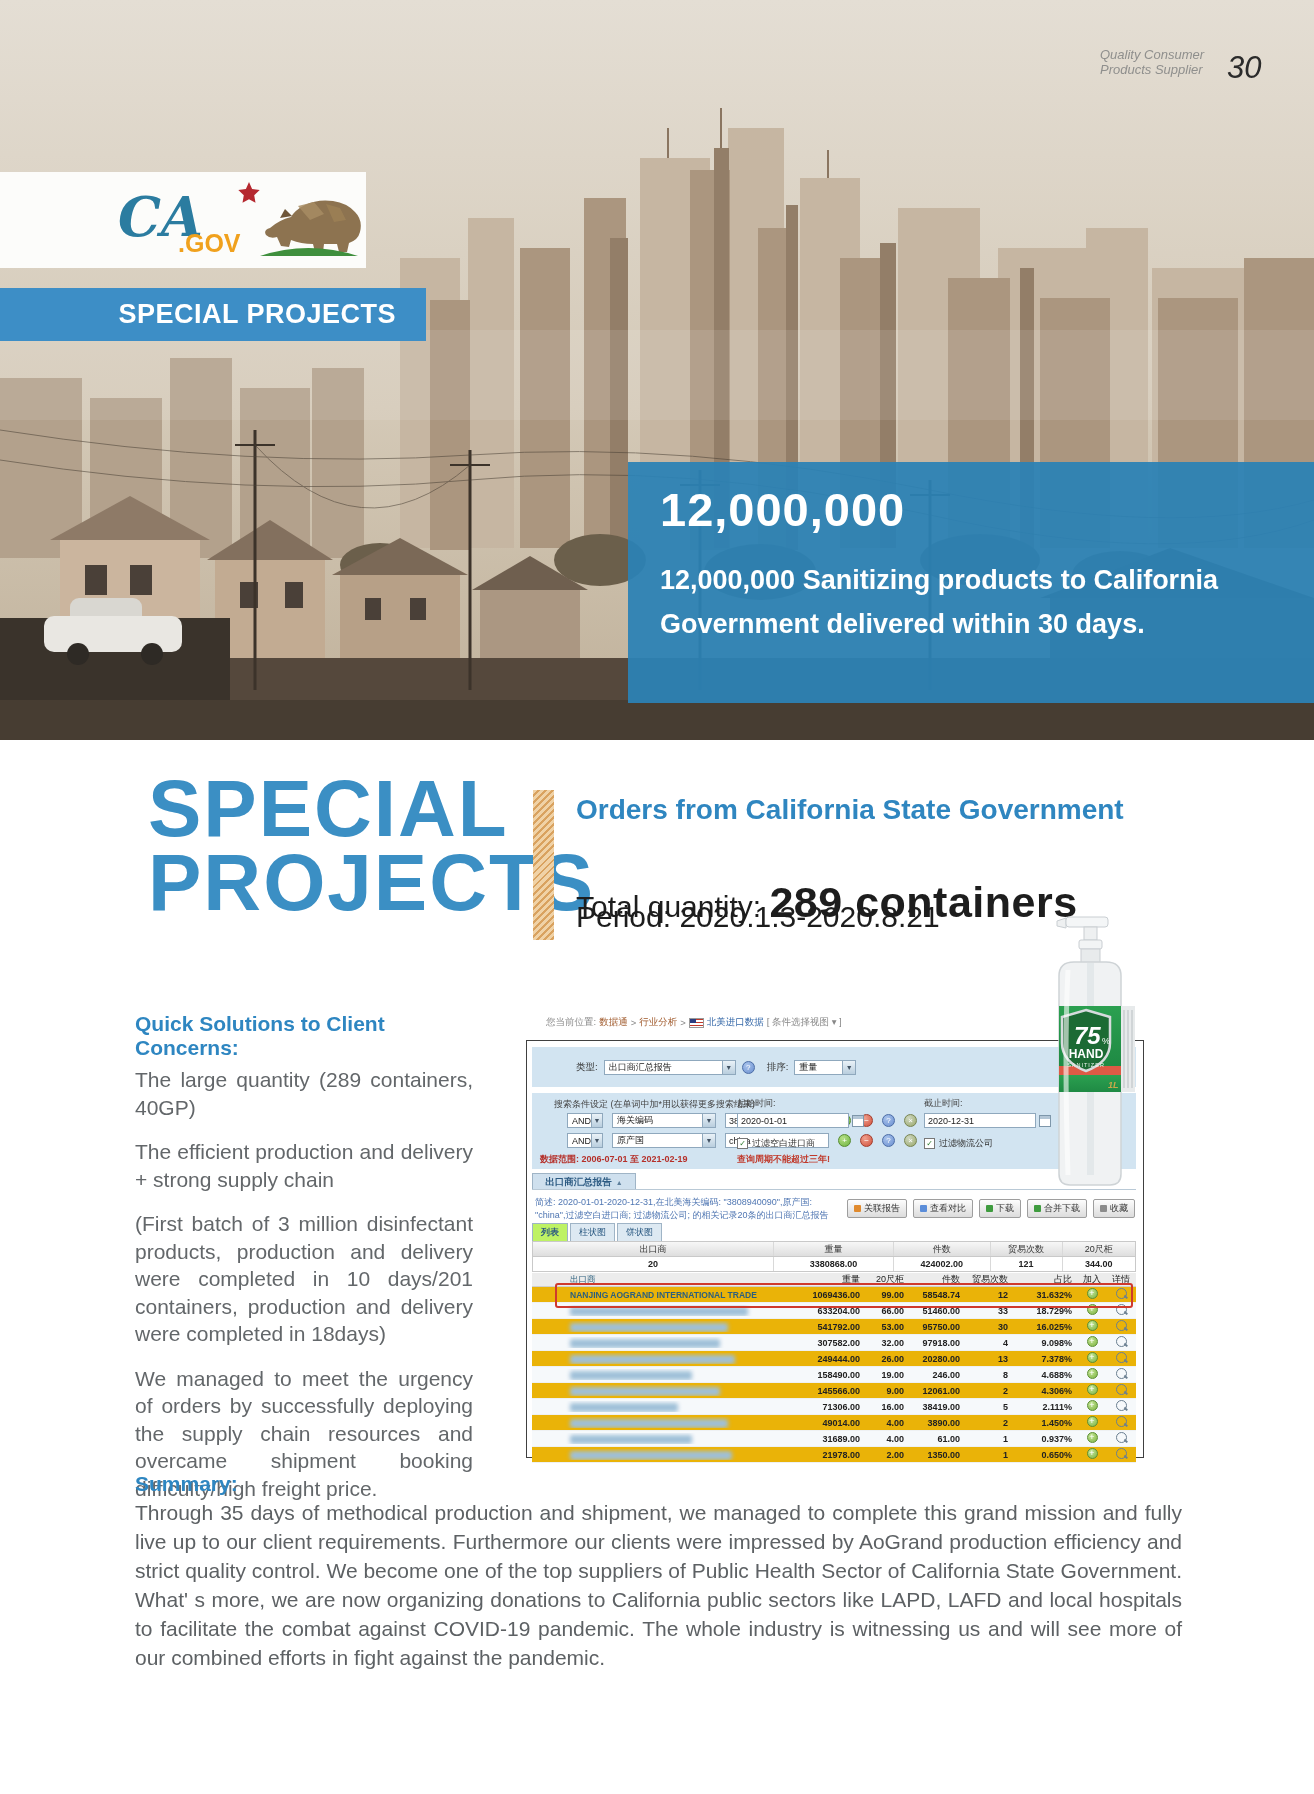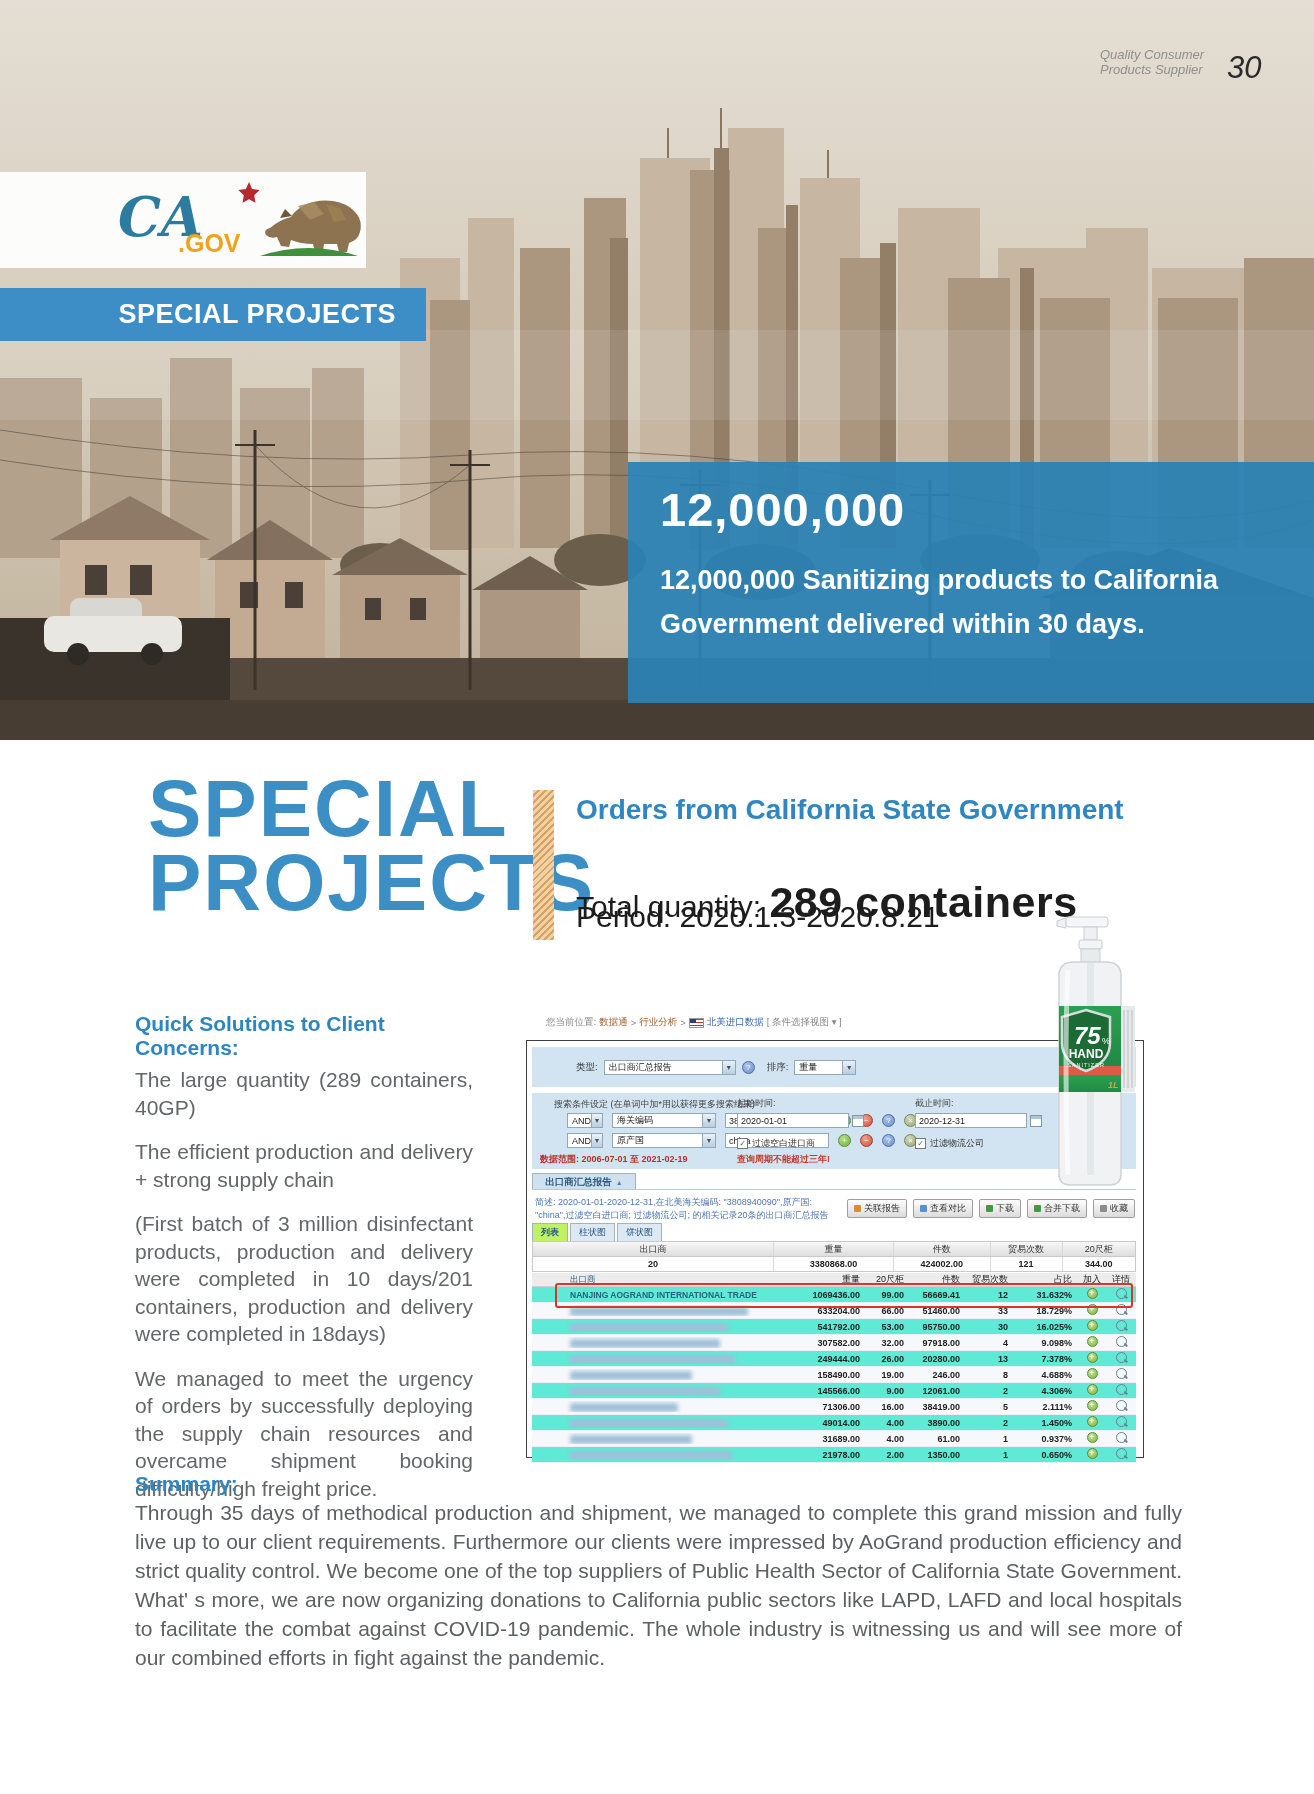--- a/index.html
+++ b/index.html
@@ -72,21 +72,21 @@
             border-left:1px solid #8fa8bd;color:#456;font-size:7px;display:flex;align-items:center;justify-content:center;}
   .inp{background:#fff;border:1px solid #8fa8bd;height:13px;font-size:9px;color:#222;
        display:inline-flex;align-items:center;padding:0 3px;}
   .circ{width:11px;height:11px;border-radius:50%;color:#fff;font-size:8px;line-height:11px;
         text-align:center;display:inline-block;}
   .c-g{background:radial-gradient(circle at 35% 30%,#b7e087,#6db33f);border:1px solid #568c2f;}
   .c-r{background:radial-gradient(circle at 35% 30%,#f0a08e,#d0503c);border:1px solid #a33c2c;}
   .c-b{background:radial-gradient(circle at 35% 30%,#aac4ec,#6a8fd0);border:1px solid #4c6da6;}
   .c-x{background:radial-gradient(circle at 35% 30%,#cfd8c2,#9aa86b);border:1px solid #788552;}
   .colA{position:absolute;left:205px;top:4px;}
-  .colB{position:absolute;left:383px;top:4px;}
+  .colB{position:absolute;left:392px;top:4px;}
   .dlabel{color:#444;margin-bottom:3px;}
   .daterow{display:flex;align-items:center;gap:3px;}
   .cal{width:12px;height:12px;border:1px solid #7e97ab;background:linear-gradient(#b3c6d6 0 3px,#fff 3px);box-sizing:border-box;}
   .cbrow{display:flex;align-items:center;gap:4px;margin-top:9px;color:#333;}
   .cb{width:9px;height:9px;border:1px solid #777;background:#fff;font-size:8px;line-height:9px;color:#2a7a2a;text-align:center;}
   .warn{position:absolute;left:205px;top:60px;color:#c0392b;font-weight:bold;}
   .range{position:absolute;left:8px;top:60px;color:#b5302a;font-weight:bold;}
   .report-tab{position:absolute;left:5px;top:132px;width:104px;height:17px;background:#cfe0ee;
               border:1px solid #9fb4c6;border-bottom:none;box-sizing:border-box;display:flex;align-items:center;
               justify-content:center;gap:4px;font-size:9.5px;font-weight:bold;color:#2c5a82;}
@@ -104,21 +104,21 @@
   .vtab.active{background:#bef264;font-weight:bold;}
   .totals{position:absolute;left:5px;top:200px;width:604px;}
   .trow{display:grid;grid-template-columns:40% 20% 16% 12% 12%;}
   .trow.h{background:linear-gradient(#f7f7f7,#dedede);border:1px solid #c9c9c9;border-bottom:none;}
   .trow.v{background:#fff;border:1px solid #c9c9c9;}
   .tcell{height:14px;line-height:14px;text-align:center;font-size:9px;color:#333;border-right:1px solid #d9d9d9;}
   .tcell:last-child{border-right:none;}
   .trow.v .tcell{font-weight:bold;color:#222;}
   .detail{position:absolute;left:5px;top:232px;width:604px;}
   .drow{display:grid;grid-template-columns:272px 62px 44px 56px 48px 64px 28px 30px;
-        height:15px;align-items:center;border-bottom:1px solid #eef1f3;background:#5eead4;}
+        height:15px;align-items:center;border-bottom:1px solid #eef1f3;background:#eab308;}
   .drow.h{height:13px;background:#ececec;border-bottom:1px solid #cfcfcf;color:#666;font-size:8.5px;}
   .drow.alt{background:#f6f9fb;}
   .dc{font-size:9px;color:#222;overflow:hidden;white-space:nowrap;}
   .dc.num{text-align:right;padding-right:6px;font-weight:bold;}
   .dc.co{padding-left:38px;color:#2c5f7d;font-weight:bold;font-size:8.5px;}
   .dc.ctr{text-align:center;}
   .blur-bar{display:inline-block;height:9px;background:#9fc0d8;border-radius:2px;filter:blur(2px);vertical-align:middle;}
   .icon-add{width:11px;height:11px;border-radius:50%;display:inline-block;position:relative;
             background:radial-gradient(circle at 35% 30%,#c4e694,#7db344);border:1px solid #5d8f33;box-sizing:border-box;}
   .icon-add::before{content:"+";position:absolute;left:0;top:-1px;width:100%;text-align:center;color:#fff;font-size:9px;line-height:11px;}
@@ -453,21 +453,21 @@
             <div class="dc num" style="font-weight: normal;">贸易次数</div>
             <div class="dc num" style="font-weight: normal;">占比</div>
             <div class="dc ctr" style="font-weight: normal;">加入</div>
             <div class="dc ctr" style="font-weight: normal;">详情</div>
           </div>
         <div>
             <div class="drow">
               <div class="dc co">NANJING AOGRAND INTERNATIONAL TRADE</div>
               <div class="dc num">1069436.00</div>
               <div class="dc num">99.00</div>
-              <div class="dc num">56669.41</div>
+              <div class="dc num">58548.74</div>
               <div class="dc num">12</div>
               <div class="dc num">31.632%</div>
               <div class="dc ctr"><span class="icon-add"></span></div>
               <div class="dc ctr"><span class="icon-mag"></span></div>
             </div>
             <div class="drow alt">
               <div class="dc co"><span class="blur-bar" style="width: 178px;"></span></div>
               <div class="dc num">633204.00</div>
               <div class="dc num">66.00</div>
               <div class="dc num">51460.00</div>

